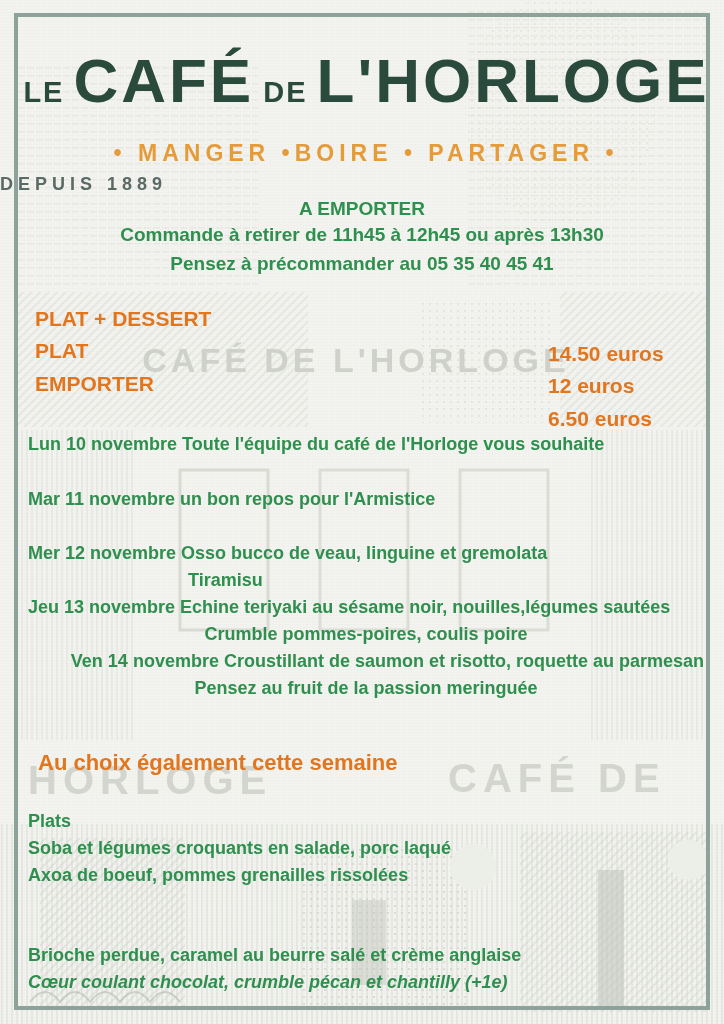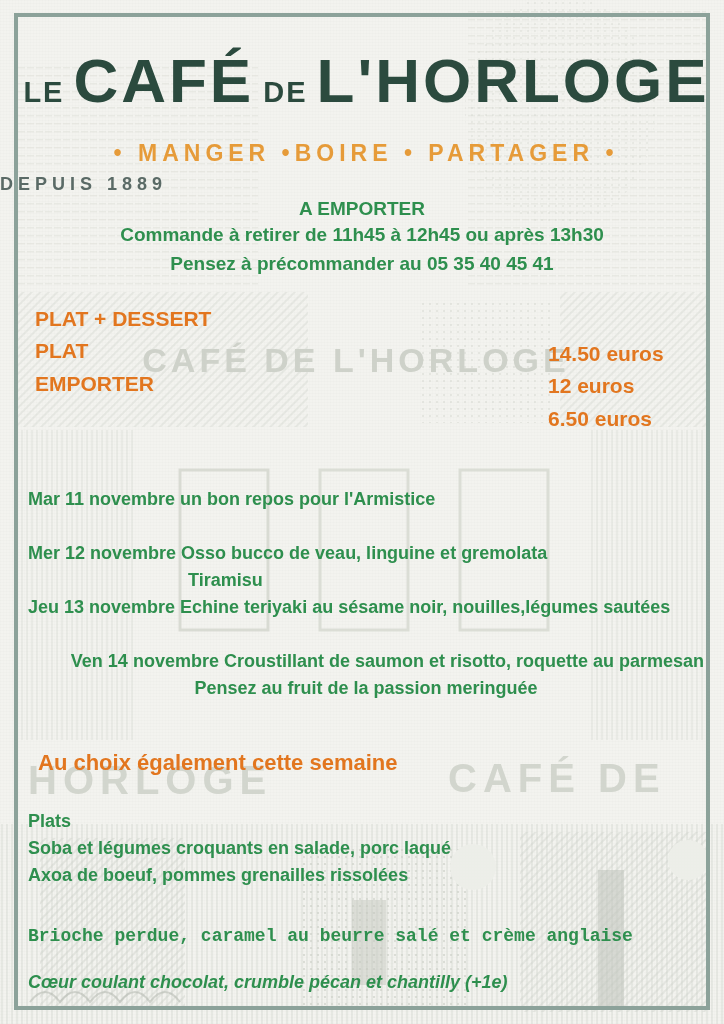--- a/index.html
+++ b/index.html
@@ -51,21 +51,21 @@
   .w3 { top:570px; padding-left:160px; }
   .w4 { top:597px; } .w5 { top:624px; text-align:center; }
   .w6 { top:651px;text-align:right; } .w7 { top:678px; text-align:center; }
 
   
   .choice-title { position:absolute; left:38px; top:750px;
                   color:#e2761f; font-size:22px; font-weight:bold; }
   .g-left { position:absolute; left:28px; right:20px; color:#2e8f4e;
             font-weight:bold; font-size:18px; white-space:nowrap;margin-top:22px; }
   .t789 { top:789px; } .t816 { top:816px; } .t843 { top:843px; }
-  .t896 { top:896px; } .t923 { top:904px;font-family:Liberation Mono, monospace; } .t950 { top:950px;font-style:italic; }
+  .t896 { top:896px; } .t923 { top:923px; } .t950 { top:950px;font-style:italic; }
 </style>
 </head>
 <body>
 
 <div class="page">
 
   <svg class="watermark" width="724" height="1024" viewBox="0 0 724 1024" aria-hidden="true">
     <defs>
       <pattern id="hatch" width="6" height="6" patternUnits="userSpaceOnUse" patternTransform="rotate(45)">
         <line x1="1" y1="0" x2="1" y2="6" stroke="#c3c8bf" stroke-width="1.2"></line>
@@ -131,24 +131,26 @@
     </div>
     <div class="price-row pr1">
       <span class="pl">PLAT</span>
       <span class="pv">12 euros</span>
     </div>
     <div class="price-row pr2">
       <span class="pl">EMPORTER</span>
       <span class="pv">6.50 euros</span>
     </div>
 
+    <div class="wk w0">Lun 10 novembre Toute l'équipe du café de l'Horloge vous souhaite</div>
     <div class="wk w1">Mar 11 novembre un bon repos pour l'Armistice</div>
     <div class="wk w2">Mer 12 novembre Osso bucco de veau, linguine et gremolata</div>
     <div class="wk w3">Tiramisu</div>
     <div class="wk w4">Jeu 13 novembre Echine teriyaki au sésame noir, nouilles,légumes sautées</div>
+    <div class="wk w5">Crumble pommes-poires, coulis poire</div>
     <div class="wk w6">Ven 14 novembre Croustillant de saumon et risotto, roquette au parmesan</div>
     <div class="wk w7">Pensez au fruit de la passion meringuée</div>
 
     <div class="choice-title">Au choix également cette semaine</div>
     <div class="g-left t789">Plats</div>
     <div class="g-left t816">Soba et légumes croquants en salade, porc laqué</div>
     <div class="g-left t843">Axoa de boeuf, pommes grenailles rissolées</div>
     <div class="g-left t923">Brioche perdue, caramel au beurre salé et crème anglaise</div>
     <div class="g-left t950">Cœur coulant chocolat, crumble pécan et chantilly (+1e)</div>
 

